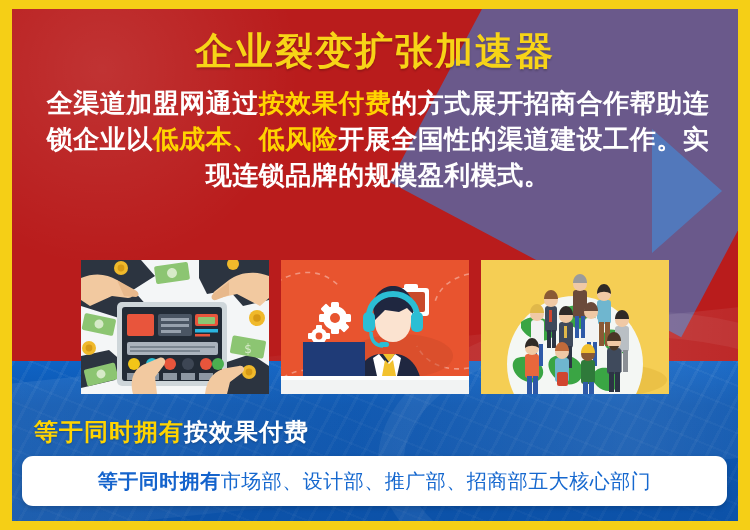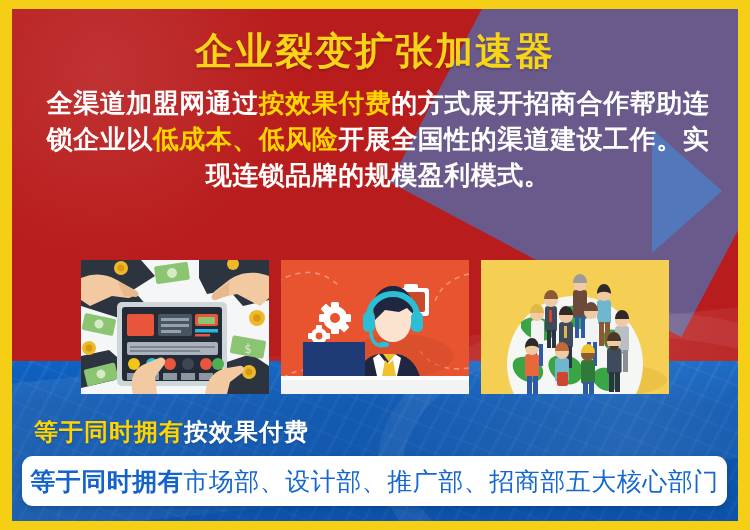--- a/index.html
+++ b/index.html
@@ -128,21 +128,21 @@
     left:10px; top:447px;
     width:705px; height:50px;
     background:#ffffff;
     border-radius:11px;
     display:flex;
     align-items:center;
     justify-content:center;
     box-shadow:0 2px 5px rgba(0,0,0,.18);
   }
   .ribbon-text {
-    font-size:25px;
+    font-size:20px;
     color:#1668cf;
     letter-spacing:.5px;
     white-space:nowrap;
   }
   .ribbon-text .b { font-weight:bold; color:#1463cc; }
 </style>
 </head>
 <body>
 
 <div id="banner">

